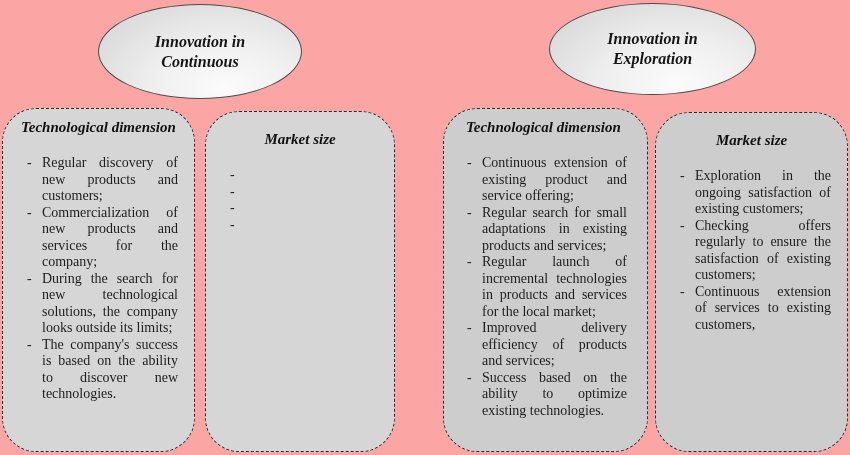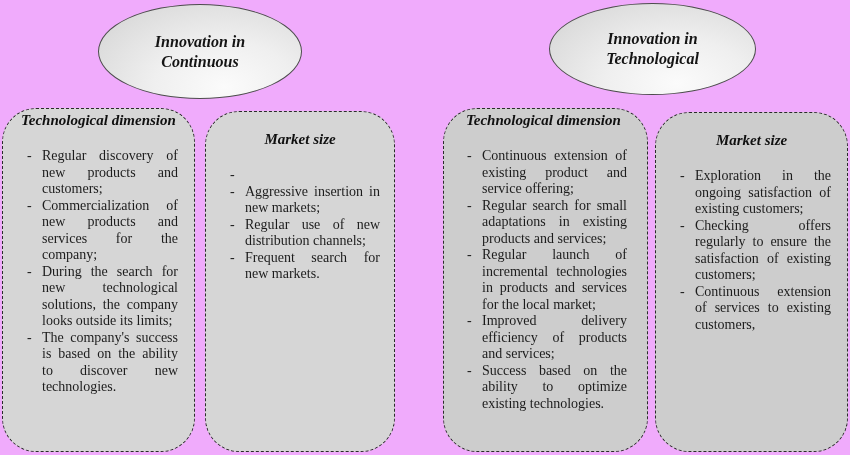--- a/index.html
+++ b/index.html
@@ -1,37 +1,37 @@
 <!DOCTYPE html>
 <html><head>
 <meta charset="utf-8">
 <style>
   html,body { margin:0; padding:0; background:#ffffff; }
   .canvas {
-    position:relative; width:850px; height:455px; background:#f0abfc;
+    position:relative; width:850px; height:455px; background:#fca5a5;
     font-family:"Liberation Serif", serif; color:#1c1c1c; overflow:hidden;
   }
   .ellipse {
     position:absolute; border-radius:50%;
     border:1.5px solid #4d4d4d;
     background: radial-gradient(ellipse at 62% 88%, #fbfbfb 0%, #efefef 40%, #dedede 75%, #cfcfcf 100%);
     display:flex; align-items:center; justify-content:center; text-align:center;
   }
   .e1 { left:98px;  top:4px; width:202px; height:93px; }
   .e2 { left:549px; top:3px; width:205px; height:90px; }
   .etext { font-weight:bold; font-style:italic; font-size:16px; line-height:20px; color:#141414; }
   .box {
     position:absolute; border:1px dashed #2b2b2b; border-radius:34px;
     box-sizing:border-box;
   }
   .b1 { left:2px;   top:108px; width:193px; height:344px; background:#d6d6d6; }
   .b2 { left:205px; top:111px; width:190px; height:341px; background:#d6d6d6; }
   .b3 { left:443px; top:108px; width:205px; height:344px; background:#cdcdcd; }
   .b4 { left:655px; top:112px; width:193px; height:340px; background:#cdcdcd; }
-  .btitle { font-weight:bold; font-style:italic; font-size:15px; line-height:20px; margin-top:1px; color:#101010; }
+  .btitle { font-weight:bold; font-style:italic; font-size:15px; line-height:20px; margin-top:8px; color:#101010; }
   .b1 .btitle { margin-left:18px; }
   .b3 .btitle { margin-left:22px; }
   .b2 .btitle, .b4 .btitle { text-align:center; margin-top:17px; }
   .list { margin-top:18px; font-size:14px; line-height:16.5px; }
   .b1 .list { padding:0 16px 0 24px; }
   .b2 .list { padding:0 14px 0 24px; }
   .b3 .list { padding:0 20px 0 23px; }
   .b4 .list { padding:0 16px 0 24px; }
   .li { display:flex; }
   .dash { flex:none; width:15px; }
@@ -45,21 +45,21 @@
   <div class="ellipse e1">
     <div class="etext">
       <span>Innovation in</span><br>
       <span>Continuous</span>
     </div>
   </div>
 
   <div class="ellipse e2">
     <div class="etext">
       <span>Innovation in</span><br>
-      <span>Technological</span>
+      <span>Exploration</span>
     </div>
   </div>
 
   <div class="box b1">
     <div class="btitle">Technological dimension</div>
     <div class="list">
       <div class="li">
           <span class="dash">-</span>
           <span class="txt">Regular discovery of new products and customers;</span>
         </div>
@@ -79,29 +79,26 @@
   </div>
 
   <div class="box b2">
     <div class="btitle">Market size</div>
     <div class="list">
       <div class="li">
           <span class="dash">-</span>
         </div>
       <div class="li">
           <span class="dash">-</span>
-          <span class="txt">Aggressive insertion in new markets;</span>
         </div>
       <div class="li">
           <span class="dash">-</span>
-          <span class="txt">Regular use of new distribution channels;</span>
         </div>
       <div class="li">
           <span class="dash">-</span>
-          <span class="txt">Frequent search for new markets.</span>
         </div>
     </div>
   </div>
 
   <div class="box b3">
     <div class="btitle">Technological dimension</div>
     <div class="list">
       <div class="li">
           <span class="dash">-</span>
           <span class="txt">Continuous extension of existing product and service offering;</span>

